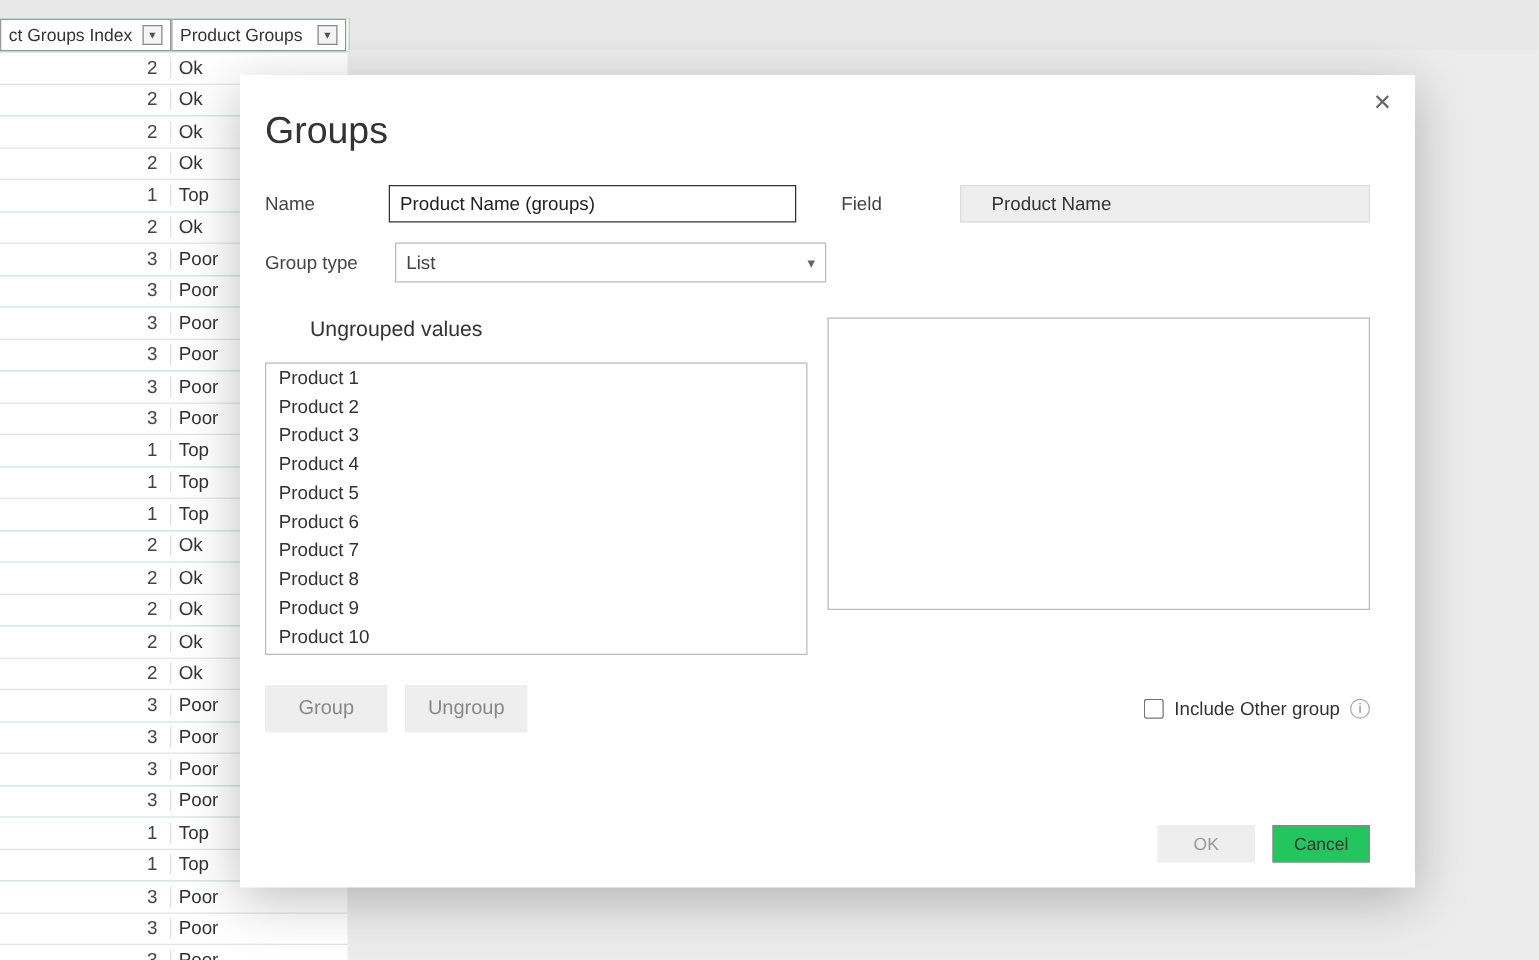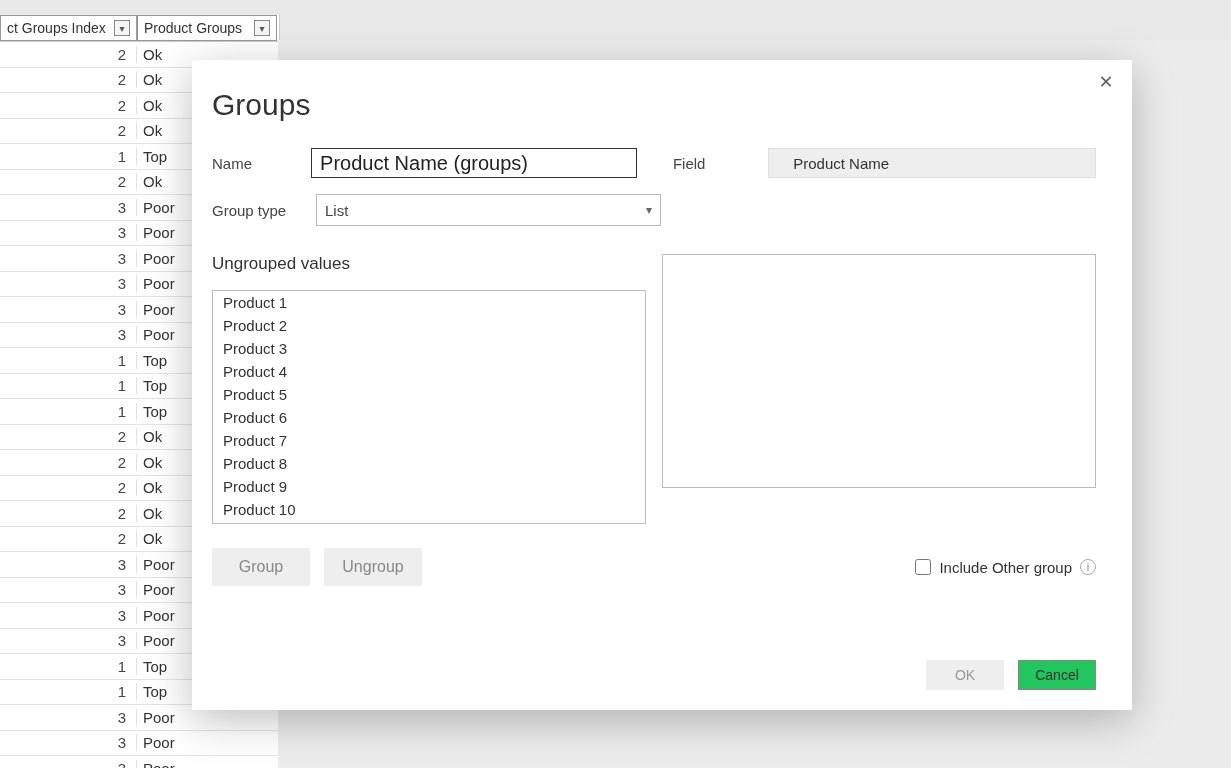--- a/index.html
+++ b/index.html
@@ -106,21 +106,21 @@
   }
   .form-row .lbl {
     width: 84px;
     font-size: 15px;
     color: #444;
   }
   .text-input {
     width: 345px;
     height: 30px;
     border: 1.5px solid #333;
-    font-size: 20px;
+    font-size: 15px;
     padding: 0 8px;
     font-family: inherit;
     color:#222;
   }
   .readonly-field {
     width: 345px;
     height: 30px;
     background: #eee;
     border: 1px solid #ddd;
     font-size: 15px;
@@ -149,20 +149,21 @@
   .lists-row {
     display:flex;
     gap: 16px;
     margin-top: 28px;
   }
   .list-col { flex:1; }
   .list-col .list-title {
     font-size: 17px;
     color: #333;
     margin-bottom: 16px;
+    margin-left: 36px;
   }
   .listbox {
     border: 1px solid #bbb;
     height: 234px;
     overflow-y: auto;
     font-size: 15px;
     color:#333;
   }
   .listbox .item {
     padding: 3px 10px;

